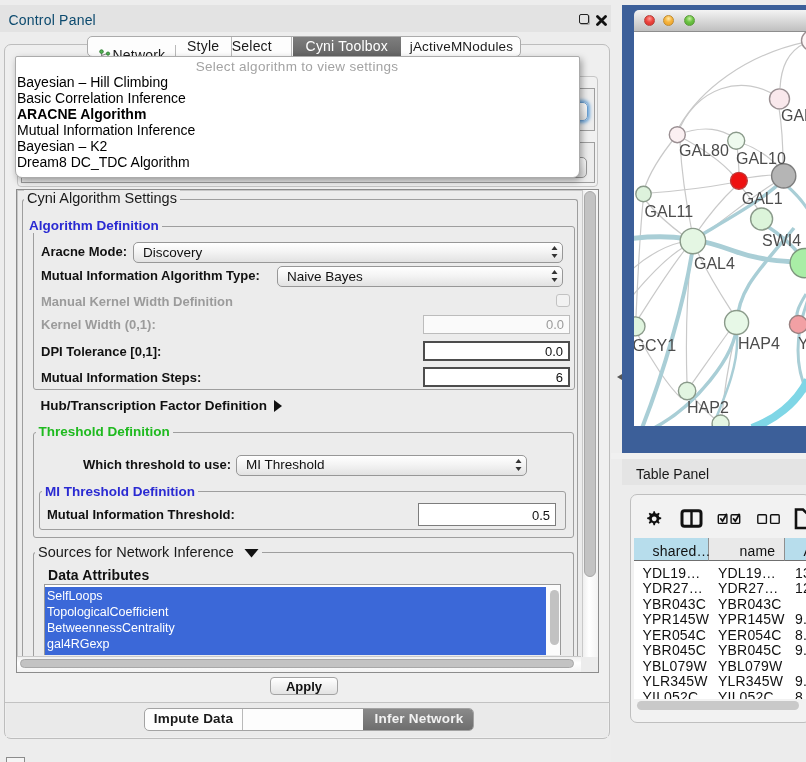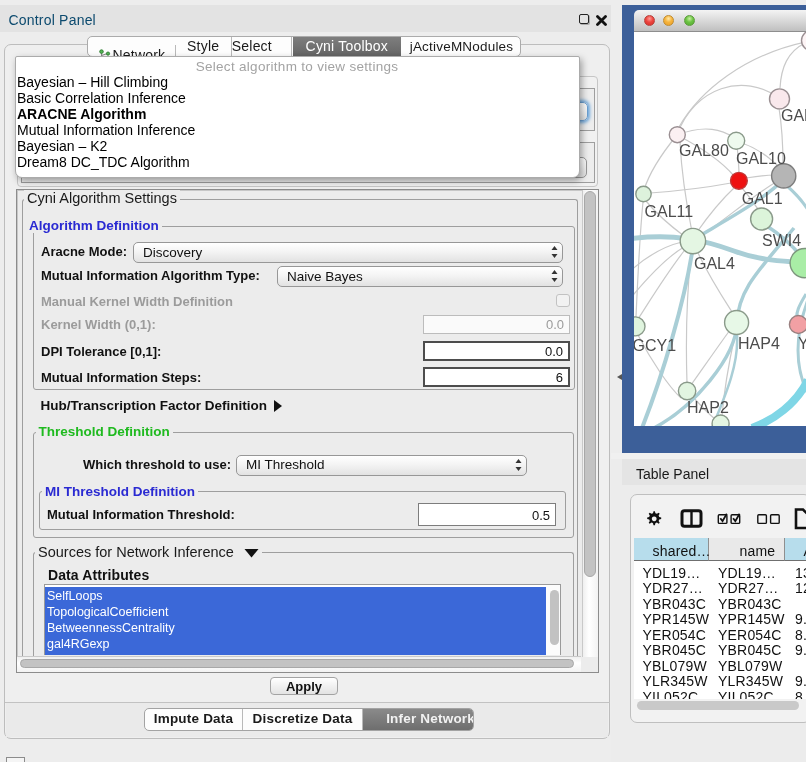--- a/index.html
+++ b/index.html
@@ -299,22 +299,21 @@
 <div class="abs" style="left:17px; top:655.5px; width:564px; height:16px; background:linear-gradient(#efefef,#ffffff 40%,#f2f2f2); border-top:1px solid #c9c9c9;"></div>
 <div class="abs" style="left:20px; top:658.5px; width:553.5px; height:9px; background:#c3c3c3; border:1px solid #a8a8a8; border-radius:5px;"></div>
 
 <div class="abs" style="left:4.5px; top:701.5px; width:605px; height:1px; background:#c2c2c2;"></div>
 <div class="abs" style="left:6px; top:702.5px; width:602px; height:34px; background:#eaeaea;"></div>
 
 <div class="abs" style="left:270px; top:676.5px; width:68px; height:18.5px; background:linear-gradient(#ffffff,#f2f2f2 45%,#e3e3e3); border:1px solid #a3a3a3; border-radius:4px; text-align:center; font-size:13px; font-weight:bold; color:#111; line-height:17px;">Apply</div>
 
 <div class="abs" style="left:144px; top:707.5px; width:330px; height:23px; background:#fdfdfd; border:1px solid #a3a3a3; border-radius:5px; overflow:hidden; font-size:13.5px; font-weight:bold; letter-spacing:0.2px; color:#1a1a1a;">
   <div class="abs" style="left:0; top:0; width:98px; height:100%; border-right:1px solid #b9b9b9; text-align:center; line-height:20px;">Impute Data</div>
-  <div class="abs" style="left:98px; top:0; width:120px; height:100%; border-right:1px solid #b9b9b9; text-align:center; line-height:20px;">Discretize Data</div>
-  <div class="abs" style="left:218px; top:0; width:112px; height:100%; background:linear-gradient(#8a8a8a,#6e6e6e); color:#f2f2f2; text-align:right; line-height:20px;">Infer Network</div>
+  <div class="abs" style="left:218px; top:0; width:112px; height:100%; background:linear-gradient(#8a8a8a,#6e6e6e); color:#f2f2f2; text-align:center; line-height:20px;">Infer Network</div>
 </div>
 
 <div class="abs" style="left:6px; top:757px; width:19px; height:14px; background:#f5f5f5; border:1.5px solid #8c8c8c;"></div>
 
 <svg class="abs" style="left:616px; top:373px;" width="7" height="7" viewBox="0 0 7 7">
     <path d="M 6,1 L 1,4 L 6,7 Z" fill="#555"></path>
   </svg>
 
 <div class="abs" style="left:14.5px; top:55.5px; width:565px; height:122px; background:#ffffff; border:1px solid #ababab; border-radius:2px 2px 7px 7px; box-shadow:2px 3px 7px rgba(0,0,0,0.35); font-size:14px; color:#000;">
   <div style="position:absolute; left:0; top:2px; width:100%; text-align:center; color:#a3a3a3; font-size:13.5px; letter-spacing:0.3px;">Select algorithm to view settings</div>

